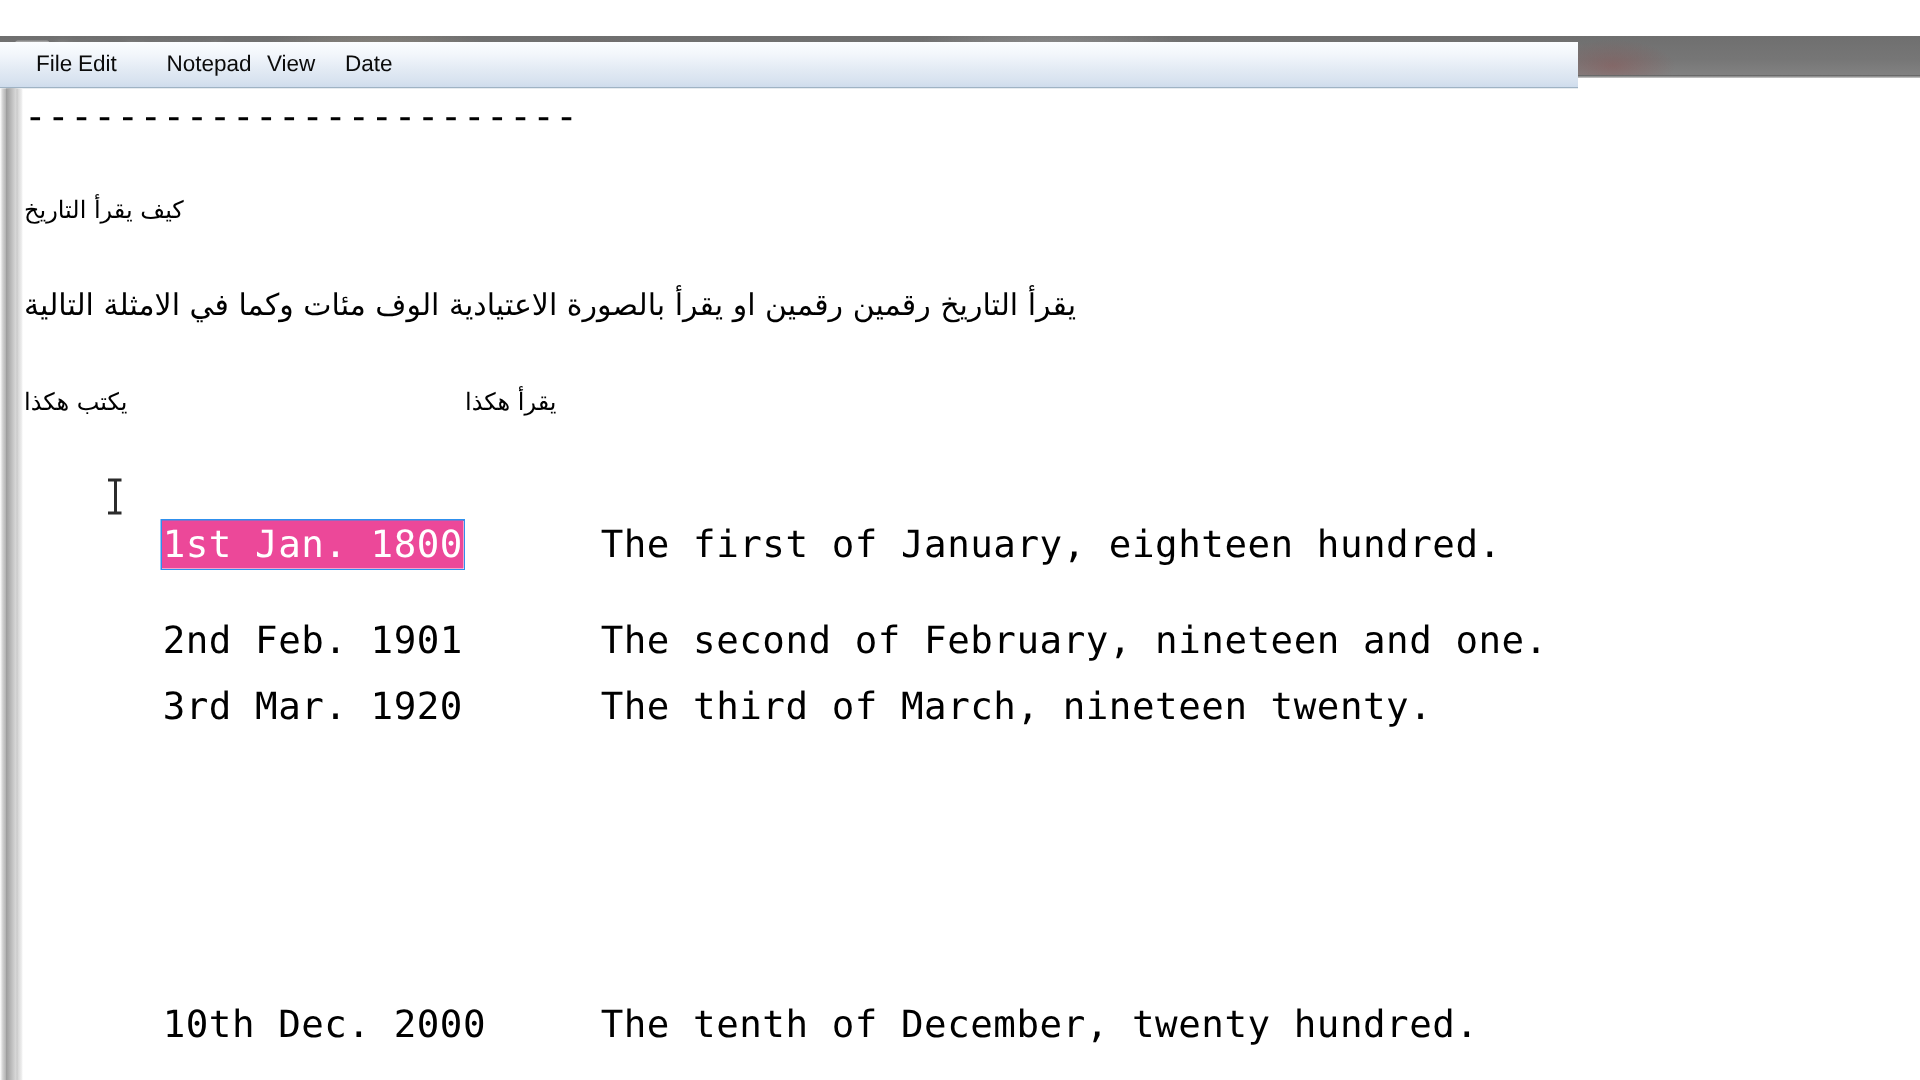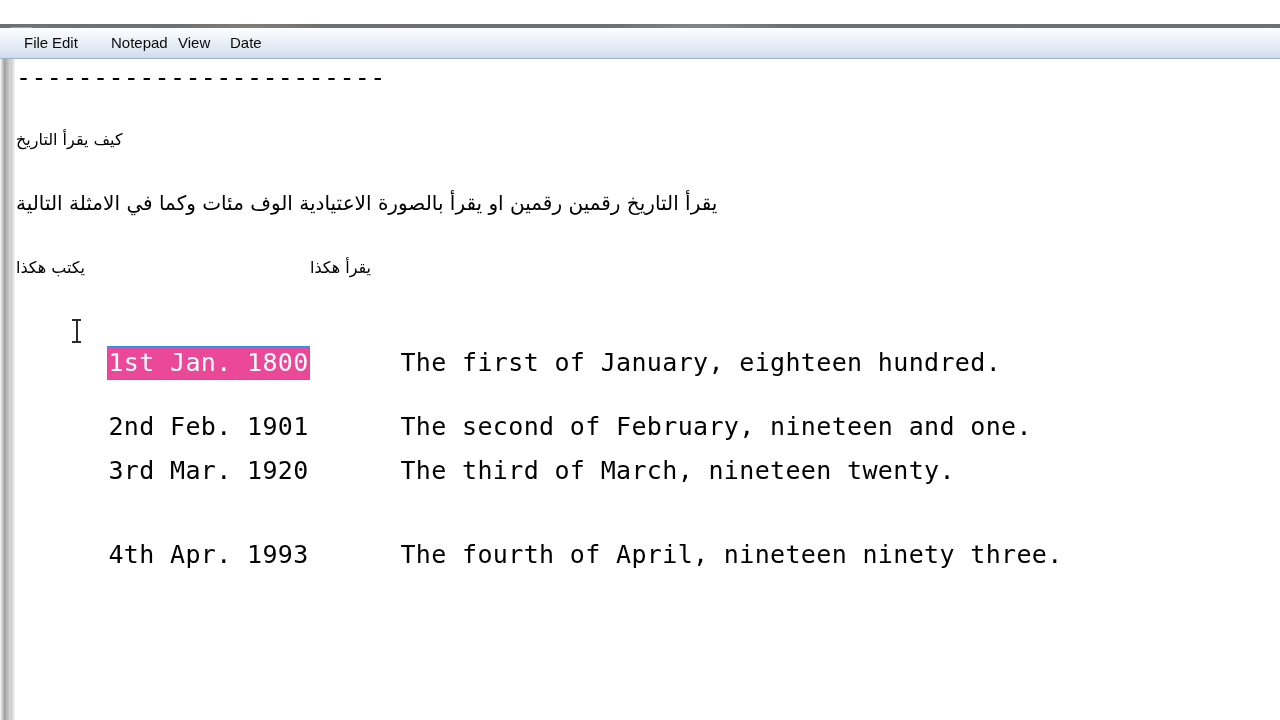--- a/index.html
+++ b/index.html
@@ -79,21 +79,21 @@
     line-height: 22px;
     color: #121212;
     text-shadow: 0 0 4px rgba(255,255,255,.85), 0 0 7px rgba(255,255,255,.7);
     white-space: nowrap;
   }
 
   
   #menubar {
     position: absolute;
     left: 0; top: 28px;
-    width: 1280px;
+    width: 1052px;
     height: 30px;
     background: linear-gradient(180deg,#fbfdff 0%,#f2f6fb 28%,#e2eaf4 62%,#d7e2ef 88%,#cfdcec 100%);
     border-bottom: 1px solid #9fb3c4;
   }
   .menu-item {
     position: absolute;
     top: 4px;
     height: 22px;
     line-height: 22px;
     font-size: 15px;
@@ -234,25 +234,25 @@
     </div>
 
     <div class="row" style="top:320px;">
       <span class="written">2nd Feb. 1901</span><span>The second of February, nineteen and one.</span>
     </div>
 
     <div class="row" style="top:364px;">
       <span class="written">3rd Mar. 1920</span><span>The third of March, nineteen twenty.</span>
     </div>
 
-    <div class="row" style="top:448px;">
-      <span class="written">4th Apr. 1993</span><span>The fourth of April, nineteen ninety three.</span>
-    </div>
-
-
+
+
+    <div class="row" style="top:576px;">
+      <span class="written">10th Dec. 2000</span><span>The tenth of December, twenty hundred.</span>
+    </div>
 
     <div class="row" style="top:640px;">
       
     </div>
 
   </div>
 
   <div id="left-rail">
     <div class="inner"></div>
   </div>

